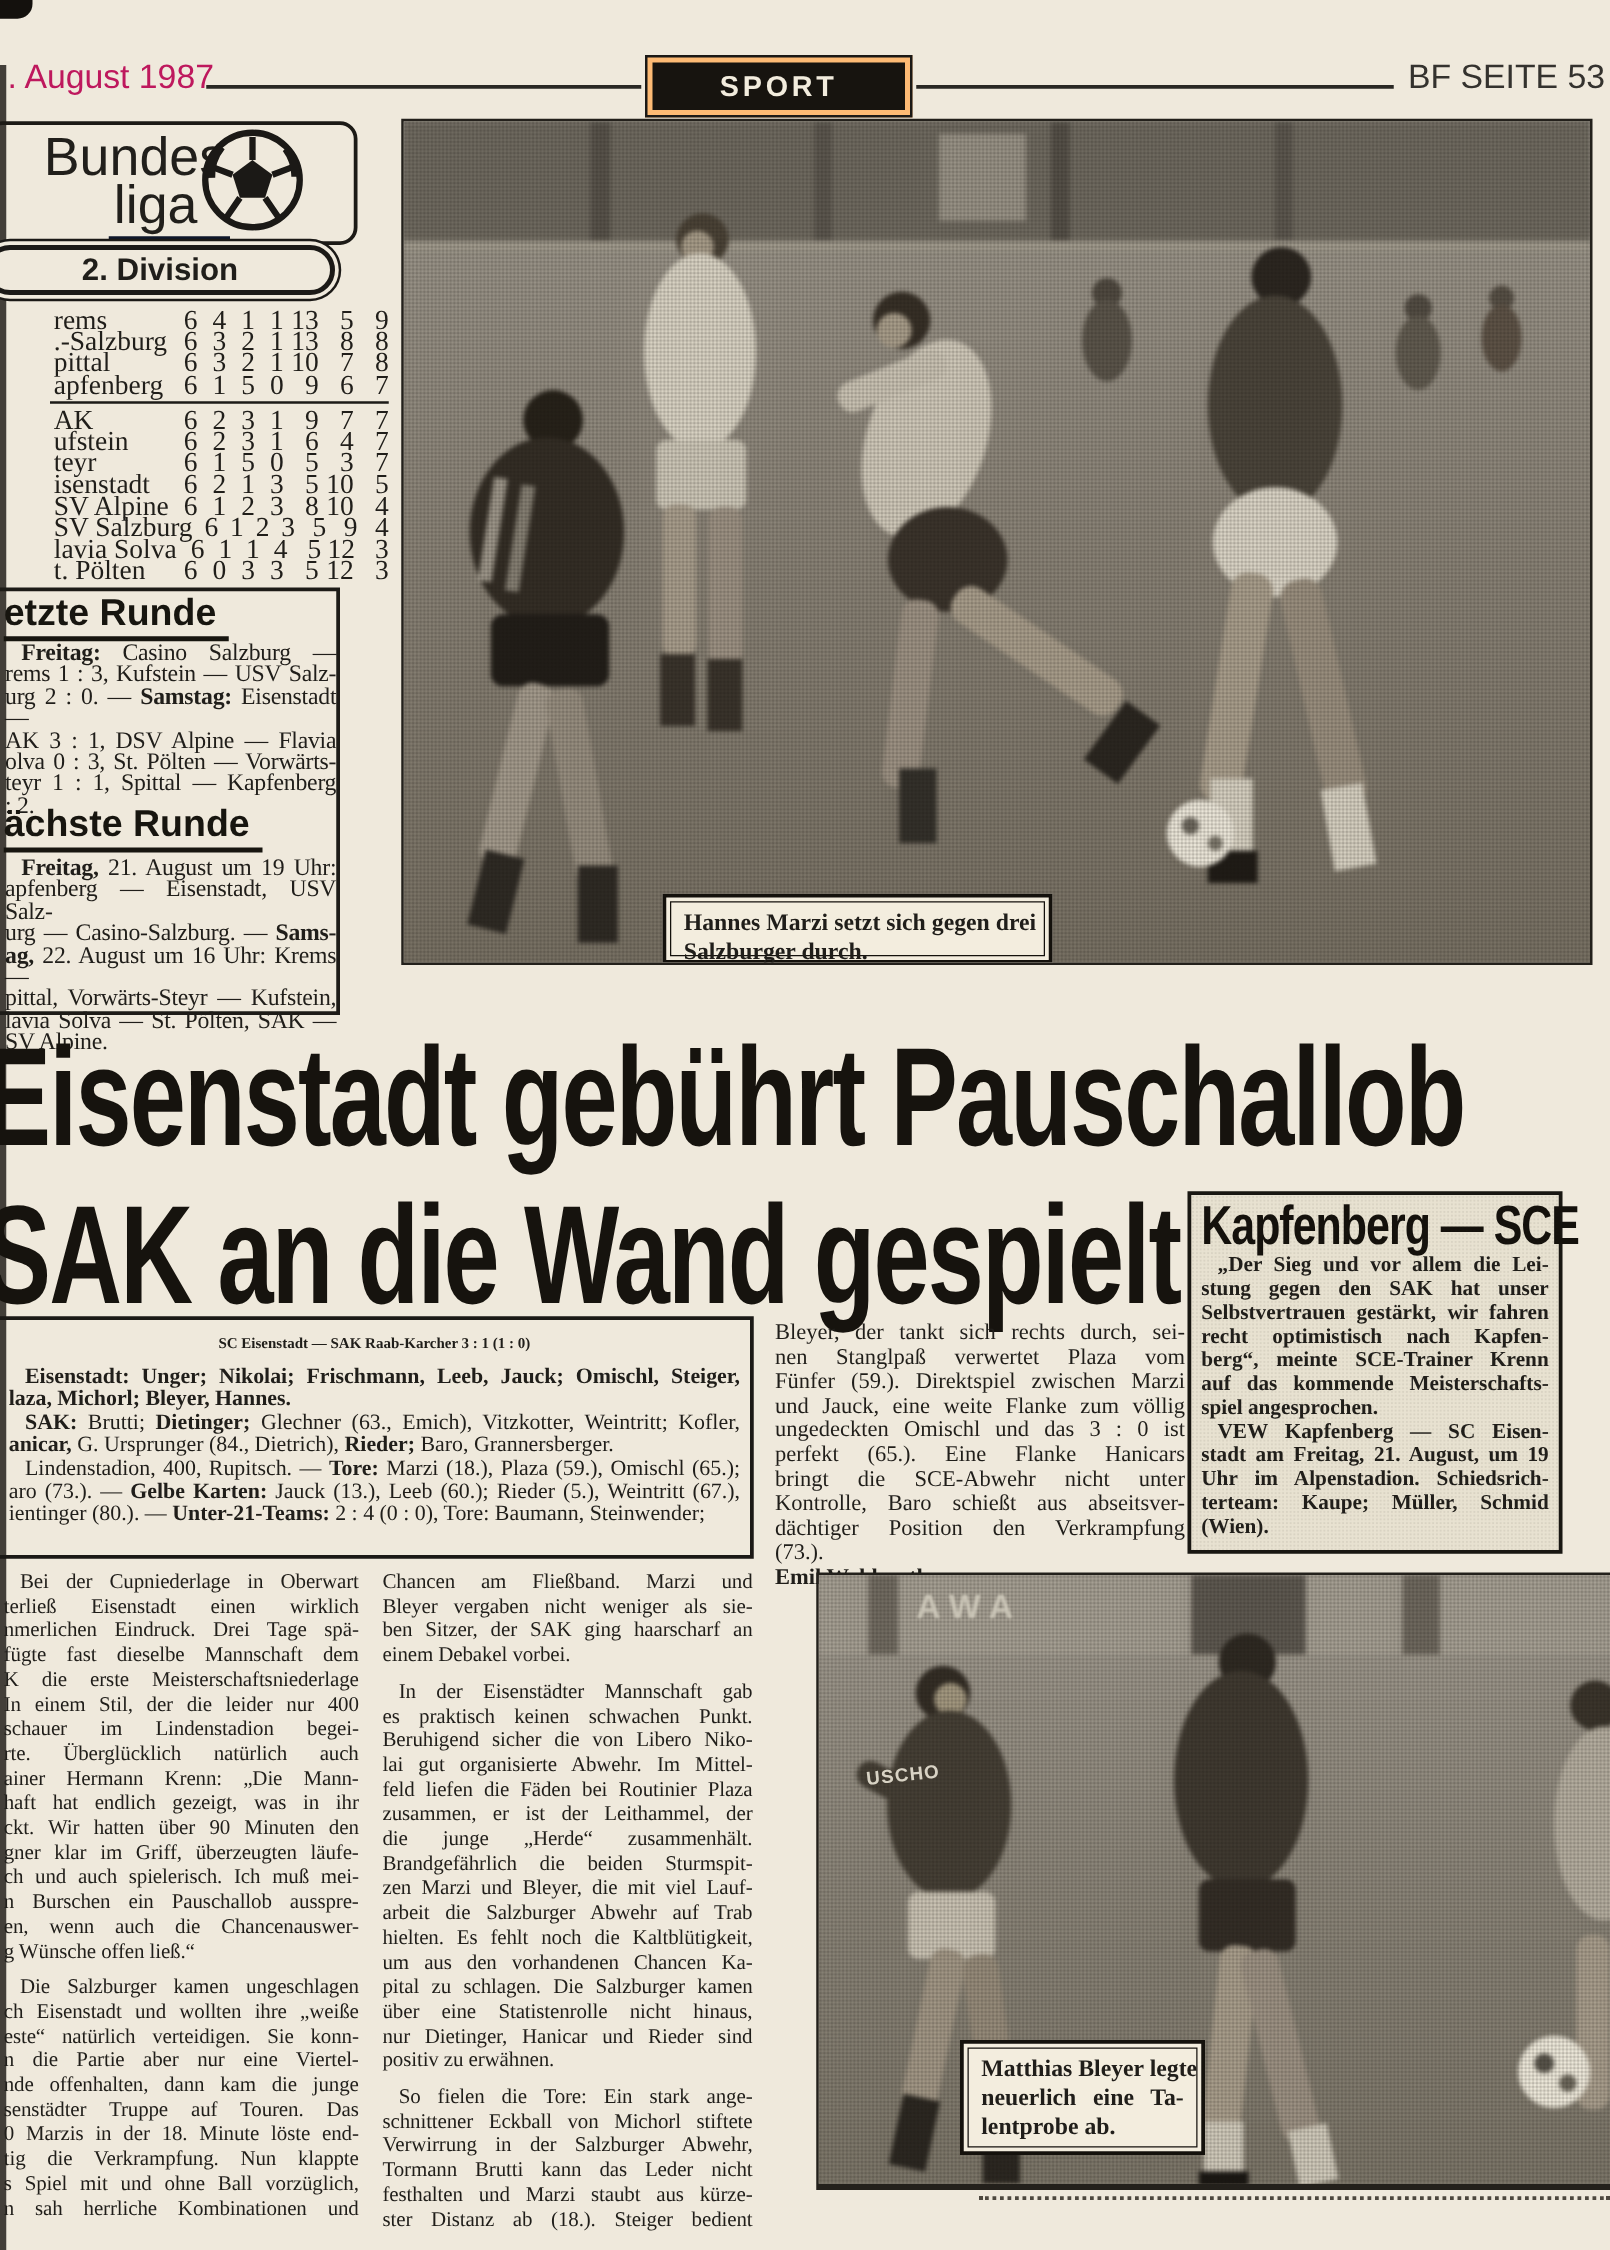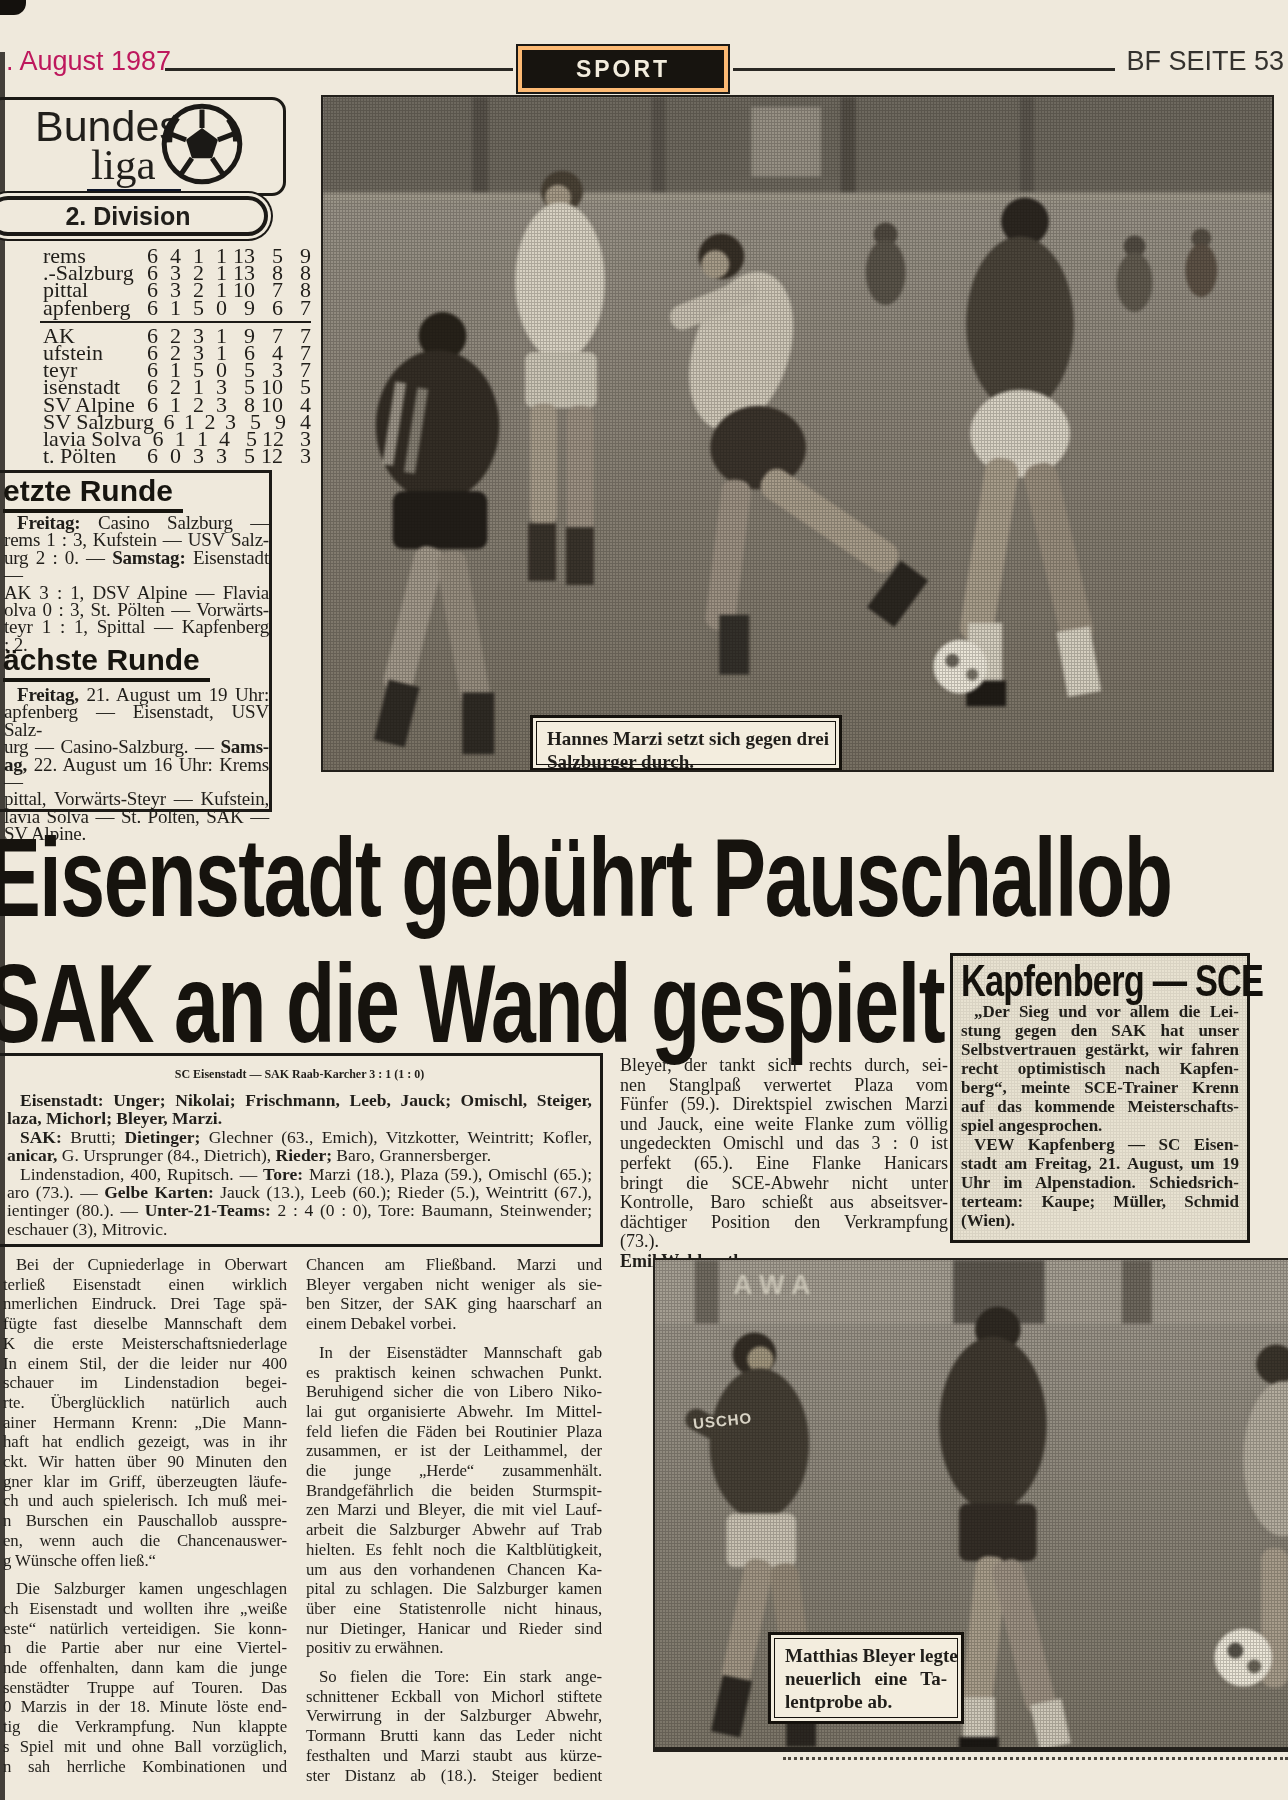--- a/index.html
+++ b/index.html
@@ -12,21 +12,21 @@
   
   .hdate{position:absolute;left:6px;top:46px;font-family:"Liberation Sans",sans-serif;font-size:27px;color:#be185d;}
   .hrule{position:absolute;top:68px;height:3px;background:#2a2824;}
   .badge-outer{position:absolute;left:516px;top:44px;width:214px;height:50px;border:2px solid #1b1916;padding:4px;background:#fdba74;box-sizing:border-box;}
   .badge-inner{width:100%;height:100%;background:#17140f;color:#f2ecdd;display:flex;align-items:center;justify-content:center;
                font-family:"Liberation Sans",sans-serif;font-weight:bold;font-size:23px;letter-spacing:3px;}
   .pref{position:absolute;left:1110px;top:46px;width:174px;text-align:right;font-family:"Liberation Sans",sans-serif;font-size:27px;color:#34322e;}
   
   .logo-box{position:absolute;left:-12px;top:97px;width:292px;height:93px;border:3px solid #1c1a16;border-radius:14px;}
   .logo-t1{position:absolute;left:44px;top:2px;font-family:"Liberation Sans",sans-serif;font-size:43px;color:#211f1b;}
-  .logo-t2{position:absolute;left:96px;top:40px;font-family:Liberation Serif, serif;font-size:43px;color:#211f1b;border-bottom:8px solid #0f172a;padding:0 26px 0 4px;}
+  .logo-t2{position:absolute;left:96px;top:40px;font-family:Liberation Sans, sans-serif;font-size:43px;color:#211f1b;border-bottom:8px solid #0f172a;padding:0 26px 0 4px;}
   .ball{position:absolute;left:160px;top:102px;width:84px;height:84px;}
   .pill{position:absolute;left:-12px;top:196px;width:280px;height:40px;border:4px solid #1b1916;border-radius:22px;
         box-shadow:0 0 0 3px #efe9dc,0 0 0 5px #1b1916;display:flex;align-items:center;justify-content:center;
         font-family:"Liberation Sans",sans-serif;font-weight:bold;font-size:25px;background:#efe9dc;box-sizing:border-box;}
   .standings{position:absolute;left:3px;top:247px;width:268px;font-size:22px;margin-left:40px;}
   .trow{display:flex;line-height:17.2px;}
   .tteam{flex:1;white-space:nowrap;}
   .tn{width:23px;text-align:right;}
   .tw{width:28px;text-align:right;}
   .tdivider{height:2px;background:#1d1b17;margin:5px 0 4px -3px;width:271px;}
@@ -342,33 +342,32 @@
   </div>
 
   <div class="headline" style="top:822px;"><span>Eisenstadt gebührt Pauschallob</span></div>
   <div class="headline" style="top:948px;"><span>SAK an die Wand gespielt</span></div>
 
   <div class="match-box">
     <div class="mtitle"><span>SC Eisenstadt — SAK Raab-Karcher 3 : 1 (1 : 0)</span></div>
     <div class="mlines jl indent">
 
     <div><span></span><span class="b">Eisenstadt: Unger; Nikolai; Frischmann, Leeb, Jauck; Omischl, Steiger,</span><span></span></div>
-        <div><span></span><span class="b">laza, Michorl; Bleyer, Marzi.</span><span></span></div>
+        <div><span></span><span class="b">laza, Michorl; Bleyer, Hannes.</span><span></span></div>
       </div>
     <div class="mlines jl indent">
 
     <div><span></span><span class="b">SAK:</span><span> Brutti; </span><span class="b">Dietinger;</span><span> Glechner (63., Emich), Vitzkotter, Weintritt; Kofler,</span></div>
         <div><span></span><span class="b">anicar,</span><span> G. Ursprunger (84., Dietrich), </span><span class="b">Rieder;</span><span> Baro, Grannersberger.</span></div>
       </div>
     <div class="mlines jl indent">
 
     <div><span>Lindenstadion, 400, Rupitsch. — </span><span class="b">Tore:</span><span> Marzi (18.), Plaza (59.), Omischl (65.);</span></div>
         <div><span>aro (73.). — </span><span class="b">Gelbe Karten:</span><span> Jauck (13.), Leeb (60.); Rieder (5.), Weintritt (67.),</span></div>
         <div><span>ientinger (80.). — </span><span class="b">Unter-21-Teams:</span><span> 2 : 4 (0 : 0), Tore: Baumann, Steinwender;</span></div>
-        <div><span>eschauer (3), Mitrovic.</span></div>
       </div>
   </div>
 
   <div class="report">
     <div class="jl cont">
 
     <div><span>Bleyer, der tankt sich rechts durch, sei-</span></div>
         <div><span>nen Stanglpaß verwertet Plaza vom</span></div>
         <div><span>Fünfer (59.). Direktspiel zwischen Marzi</span></div>
         <div><span>und Jauck, eine weite Flanke zum völlig</span></div>

